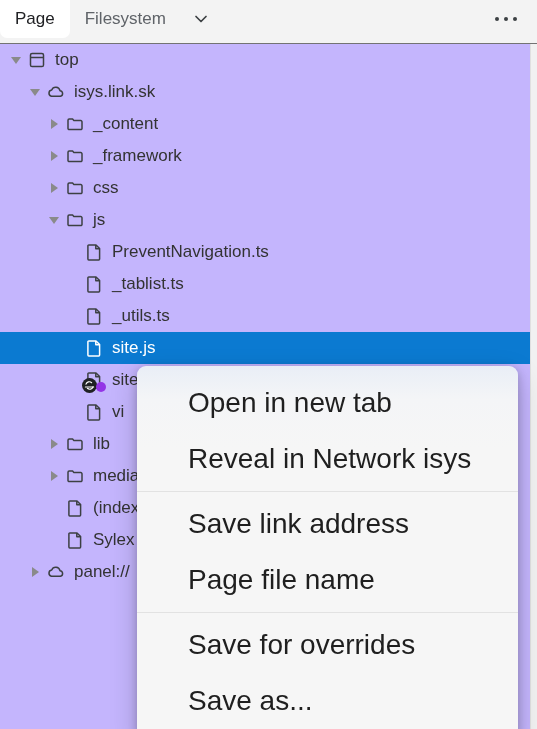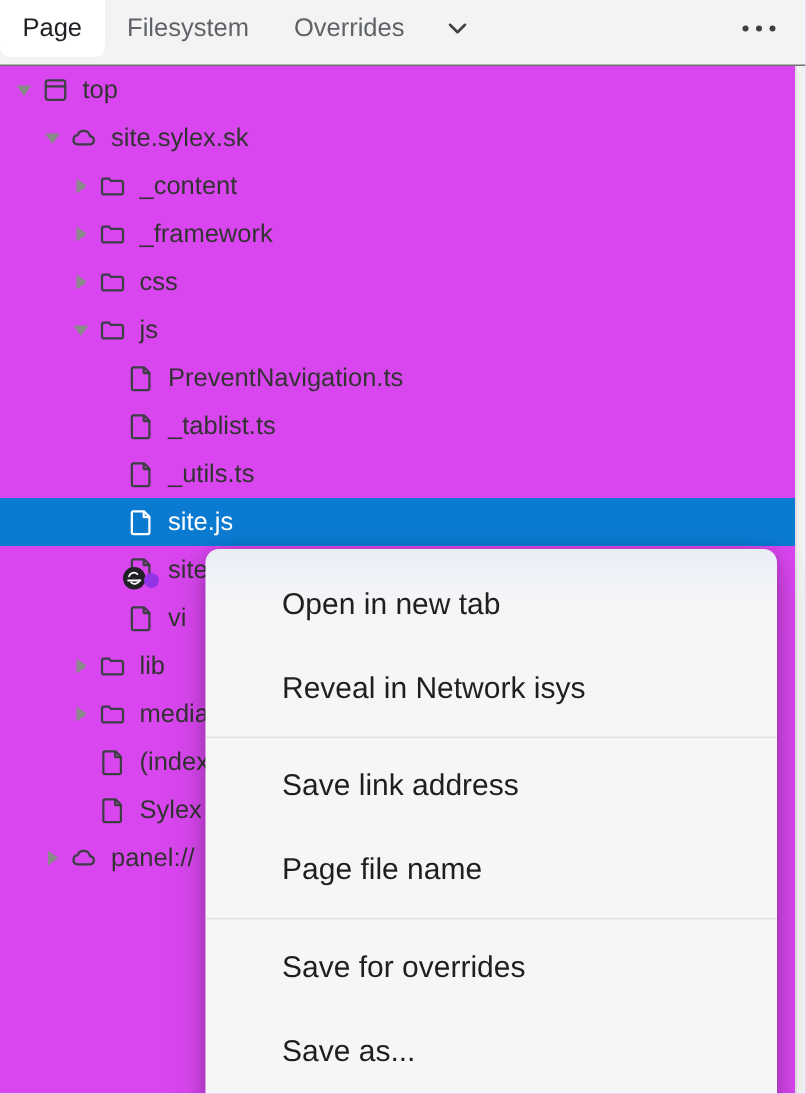--- a/index.html
+++ b/index.html
@@ -72,21 +72,21 @@
     border-radius: 50%;
     background: #3c4043;
   }
 
   
   .tree-panel {
     position: absolute;
     left: 0; top: 44px;
     width: 531px;
     height: 685px;
-    background: #d946ef;
+    background: #c4b5fd;
     border-right: 1px solid #e0e0e0;
     overflow: hidden;
   }
   .panel-gutter {
     position: absolute;
     left: 531px; top: 44px;
     width: 6px; height: 685px;
     background: #f1f1f1;
   }
 
@@ -175,21 +175,21 @@
     border-radius: 9px;
     background: linear-gradient(180deg, #e9eef6 0%, #f4f5f7 9%, #f6f6f6 22%, #f6f6f6 100%);
     box-shadow: 0 2px 10px rgba(0,0,0,0.22), 0 10px 28px rgba(0,0,0,0.18);
     overflow: hidden;
   }
   .ctx-item {
     height: 56px;
     display: flex;
     align-items: center;
     padding-left: 51px;
-    font-size: 20px;
+    font-size: 28px;
     color: #1f1f1f;
     white-space: nowrap;
     cursor: default;
   }
   .ctx-sep {
     height: 1px;
     margin: 4px 0;
     background: #e2e2e2;
   }
 </style>
@@ -198,23 +198,20 @@
 
 <div id="app">
 
   <div class="tabbar">
     <div id="tabs-host" style="display:flex;align-items:flex-start;">
         <div class="tab active">
           <span>Page</span>
         </div>
         <div class="tab">
           <span>Filesystem</span>
-        </div>
-        <div class="tab">
-          <span>Overrides</span>
         </div>
       </div>
 
     <div class="tab-chevron">
       <span>
         <svg width="20" height="20" viewBox="0 0 20 20">
           <path d="M5 7.5 L10 12.5 L15 7.5" fill="none" stroke="#3c4043" stroke-width="1.7" stroke-linecap="round" stroke-linejoin="round"></path>
         </svg>
       </span>
     </div>
@@ -248,21 +245,21 @@
         <div class="row">
           <div style="width: 26px; flex: 0 0 26px;"></div>
           <div class="twisty open">
             <span class="arrow"></span>
           </div>
           <div class="icon">
             <svg width="22" height="22" viewBox="0 0 22 22">
               <path d="M6.4 15.2 a3.1 3.1 0 0 1 .3 -6.1 a4.3 4.3 0 0 1 8.3 .6 a2.8 2.8 0 0 1 .5 5.5 z" fill="none" stroke="#3c4043" stroke-width="1.5" stroke-linejoin="round"></path>
             </svg>
           </div>
-          <div class="label">site.sylex.sk</div>
+          <div class="label">isys.link.sk</div>
         </div>
         <div class="row">
           <div style="width: 45px; flex: 0 0 45px;"></div>
           <div class="twisty closed">
             <span class="arrow"></span>
           </div>
           <div class="icon">
             <svg width="22" height="22" viewBox="0 0 22 22">
               <path d="M4 7.2 a1.2 1.2 0 0 1 1.2 -1.2 H8.6 l1.3 1.6 H16.8 a1.2 1.2 0 0 1 1.2 1.2 V15.4 a1.2 1.2 0 0 1 -1.2 1.2 H5.2 A1.2 1.2 0 0 1 4 15.4 Z" fill="none" stroke="#3c4043" stroke-width="1.5" stroke-linejoin="round"></path>
             </svg>

